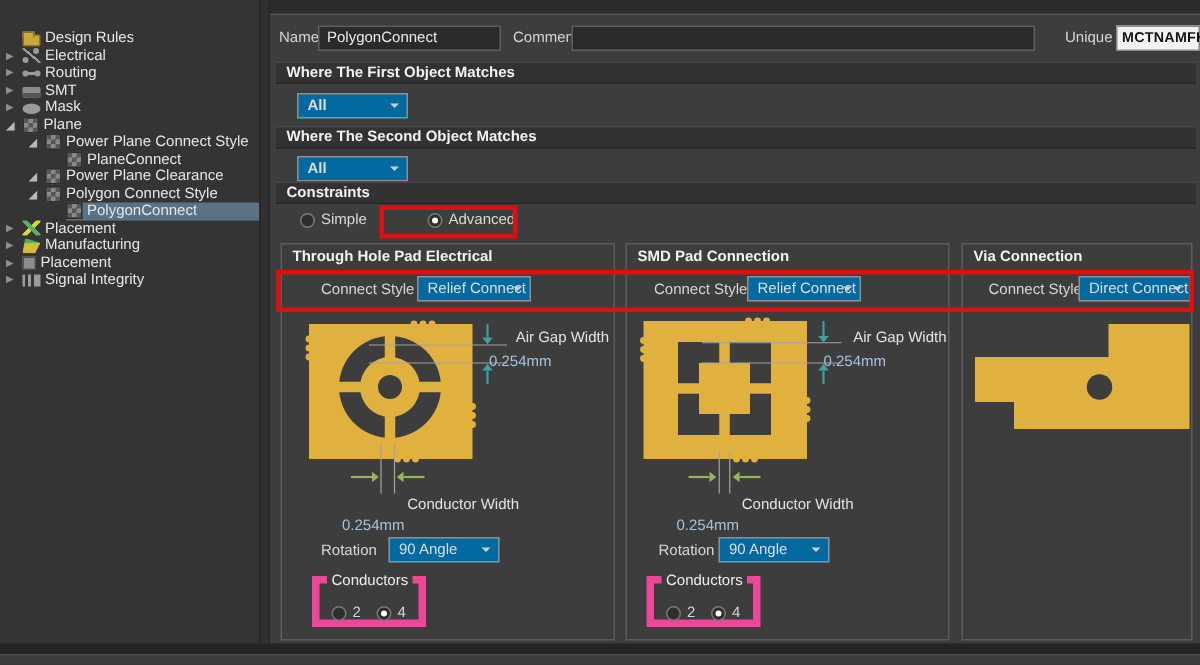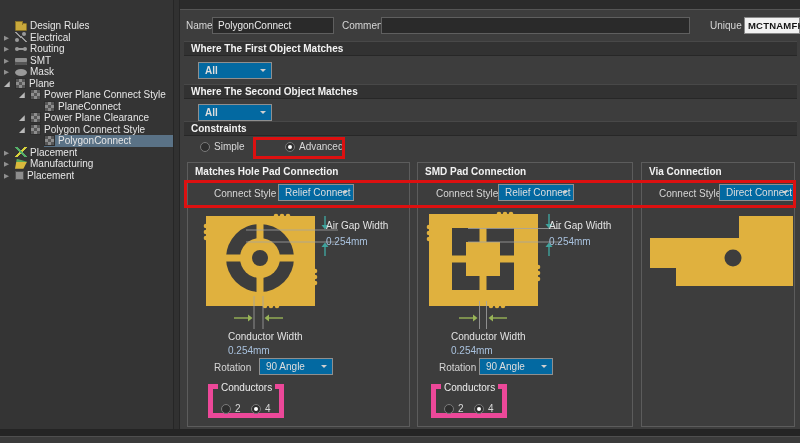--- a/index.html
+++ b/index.html
@@ -56,21 +56,21 @@
   .dd{position:absolute;height:17px;background:#0369a1;border:1px solid #8f8f8f;color:#dedede;font-size:10px;line-height:15px;padding:0 16px 0 6px;white-space:nowrap;overflow:hidden}
   .dd::after{content:"";position:absolute;right:5px;top:6px;border:3.5px solid transparent;border-top-color:#d0d0d0}
   .dd.bold{font-weight:bold}
   .radiorow{position:absolute;display:flex;align-items:center;gap:4px;font-size:10px;color:#d8d8d8}
   .radio{display:inline-block;width:10px;height:10px;border-radius:50%;background:#2e2e2e;border:1px solid #7a7a7a;position:relative;flex:none}
   .radio.on::after{content:"";position:absolute;left:2px;top:2px;width:4px;height:4px;border-radius:50%;background:#fff}
 
   .gbox{position:absolute;top:162px;height:265px;border:1px solid #5c5c5c}
   .gtitle{position:absolute;left:7px;top:3px;font-weight:bold;font-size:10px;color:#f2f2f2;white-space:nowrap}
   .diag{position:absolute;left:0;top:0}
-  .dimlabel{position:absolute;font-size:10px;color:#e3e3e3;text-align:left;white-space:nowrap}
+  .dimlabel{position:absolute;font-size:10px;color:#e3e3e3;text-align:right;white-space:nowrap}
   .dimvalue{position:absolute;font-size:10px;color:var(--value);white-space:nowrap}
   .cbox{position:absolute;width:76px;height:34px;border:5px solid #ec4899}
   .clegend{position:absolute;top:-7px;left:5px;background:var(--panel);padding:0 3px;font-size:10px;color:#ececec}
   .cbox .radiorow{top:14px}
 
   .redrect{position:absolute;border:3px solid var(--red);z-index:30;pointer-events:none}
 
   .cu{fill:var(--copper)} .hole{fill:var(--panel)}
   .dim{stroke:#a3a3a3;stroke-width:0.8}
   .teal{stroke:var(--teal);stroke-width:1.4} .tealhead{fill:var(--teal)}
@@ -188,20 +188,28 @@
           <span class="ico ico-manufacturing"></span>
           <span class="tlabel">Manufacturing</span>
         </span>
       </div>
       <div class="trow">
         <span class="tindent" style="width: 4px;"></span>
         <span class="texp">▶</span>
         <span class="twrap">
           <span class="ico ico-placement"></span>
           <span class="tlabel">Placement</span>
+        </span>
+      </div>
+      <div class="trow">
+        <span class="tindent" style="width: 4px;"></span>
+        <span class="texp">▶</span>
+        <span class="twrap">
+          <span class="ico ico-signalintegrity"></span>
+          <span class="tlabel">Signal Integrity</span>
         </span>
       </div>
     </div>
   <div class="splitter"></div>
 
   <div class="main">
     <div class="topstrip"></div>
 
     <div class="lbl" style="left:6px;top:20px">Name</div>
     <div class="inp" style="left:32px;top:17px;width:122px">PolygonConnect</div>
@@ -221,21 +229,21 @@
     <div class="radiorow" style="left:20px;top:141px">
       <span class="radio"></span>
       <span>Simple</span>
     </div>
     <div class="radiorow" style="left:105px;top:141px">
       <span class="radio on"></span>
       <span>Advanced</span>
     </div>
 
     <div class="gbox" style="left:7px;width:223px">
-      <div class="gtitle">Matches Hole Pad Connection</div>
+      <div class="gtitle">Through Hole Pad Electrical</div>
       <div class="lbl" style="left:26px;top:25px">Connect Style</div>
       <div class="dd" style="left:90px;top:21px;width:76px"><span>Relief Connect</span></div>
 
       <svg class="diag" width="221" height="263" viewBox="0 0 221 263">
         <rect class="cu" x="18" y="53" width="109" height="90"></rect>
         <circle class="cu" cx="88" cy="53" r="2.3"></circle>
           <circle class="cu" cx="94" cy="53" r="2.3"></circle>
           <circle class="cu" cx="100" cy="53" r="2.3"></circle>
         <circle class="cu" cx="18" cy="63" r="2.3"></circle>
           <circle class="cu" cx="18" cy="69" r="2.3"></circle>

